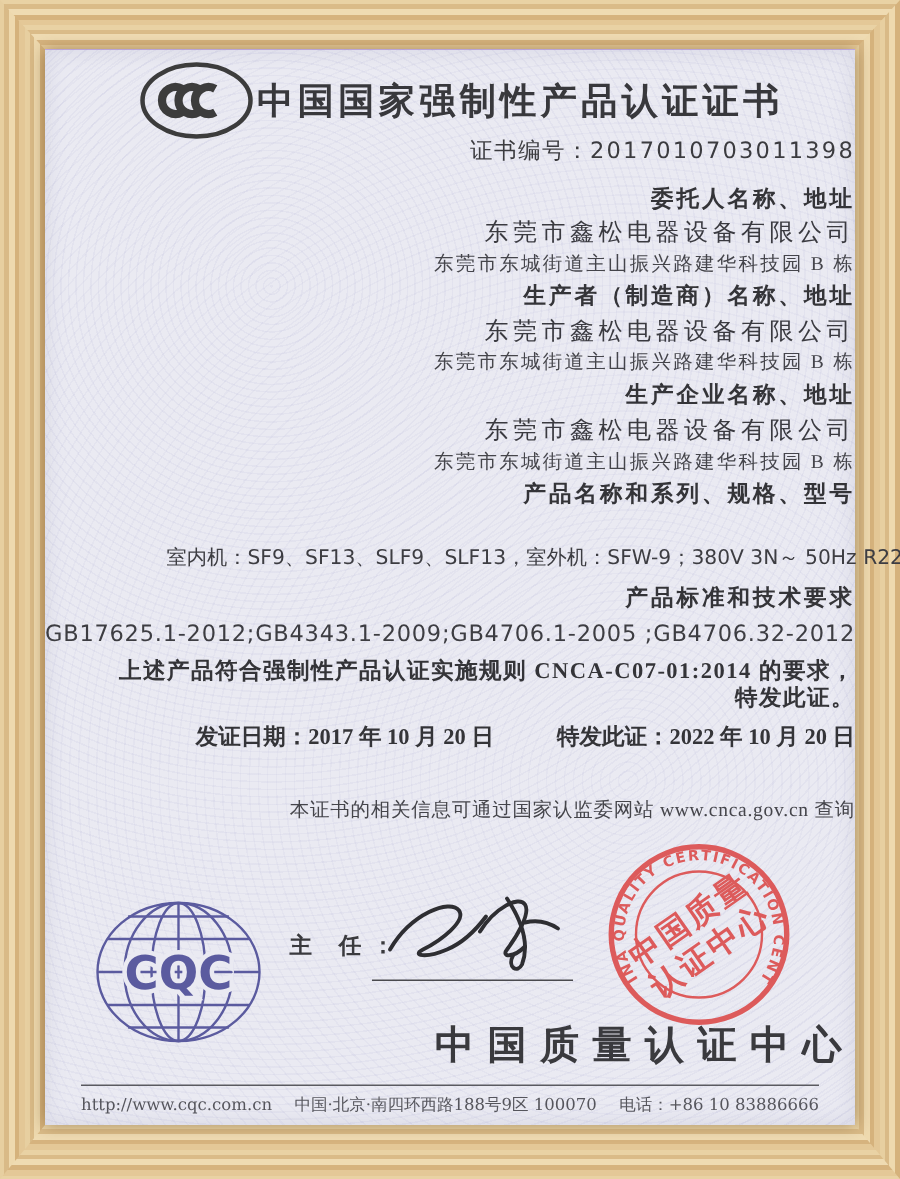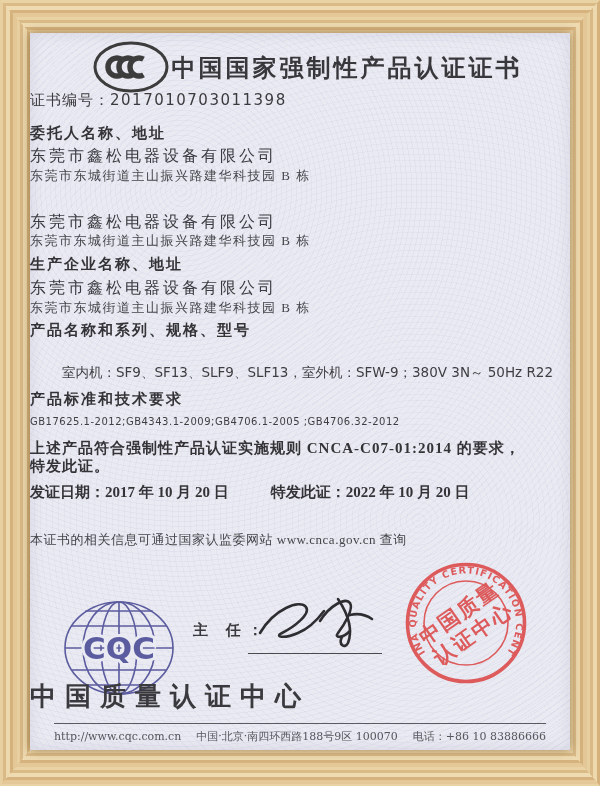--- a/index.html
+++ b/index.html
@@ -19,27 +19,27 @@
 
   
   .paper{position:absolute;left:30px;top:33px;width:540px;height:717px;
     background-color:#eaeaf2;
     background-image:
       repeating-radial-gradient(circle at 28% 22%, rgba(130,130,190,0.07) 0 1px, transparent 1px 5px),
       repeating-radial-gradient(circle at 72% 68%, rgba(130,130,190,0.06) 0 1px, transparent 1px 6px);
     box-shadow:0 0 10px rgba(80,50,10,.45), inset 0 0 14px rgba(120,120,160,.18);
     color:#3b3b3f;}
 
-  .abs{position:absolute;left:0;width:100%;text-align:left;line-height:22px;}
+  .abs{position:absolute;left:0;width:100%;text-align:right;line-height:22px;}
   .heading{font-weight:bold;font-size:15px;letter-spacing:2px;color:#343438;}
   .company{font-size:16px;letter-spacing:3px;color:#3a3a40;}
   .address{font-size:13px;letter-spacing:1.5px;line-height:20px;color:#45454b;}
   .plain15{font-size:15px;letter-spacing:1px;}
   .bold15{font-size:15px;font-weight:bold;letter-spacing:1px;color:#343438;}
-  .mono-line{font-family:"DejaVu Sans","Liberation Sans",sans-serif;font-size:10px;letter-spacing:.5px;color:#3d3d42;}
+  .mono-line{font-family:"DejaVu Sans","Liberation Sans",sans-serif;font-size:15px;letter-spacing:.5px;color:#3d3d42;}
   .spec{font-size:13.5px;line-height:20px;color:#3d3d42;font-family:"DejaVu Sans","Liberation Sans",sans-serif;margin-left:32px;}
   .small-note{font-size:13px;line-height:20px;letter-spacing:.5px;color:#45454b;}
 
   .title{position:absolute;left:100px;right:6px;top:20px;text-align:center;
     font-size:24px;font-weight:bold;letter-spacing:3px;color:#38383c;line-height:30px;}
   .ccc{position:absolute;left:60px;top:6px;}
   .certno{top:56px;font-size:15px;letter-spacing:1px;}
   .certno .num{font-family:"DejaVu Sans","Liberation Sans",sans-serif;letter-spacing:1.5px;}
 
   .dates{top:448px;font-size:15px;font-weight:bold;color:#343438;}
@@ -79,20 +79,21 @@
     <div class="title">中国国家强制性产品认证证书</div>
 
     <div class="abs certno">
       <span>证书编号：</span><span class="num">2017010703011398</span>
     </div>
 
     <div class="abs heading" style="top:89px">委托人名称、地址</div>
     <div class="abs company" style="top:112px">东莞市鑫松电器设备有限公司</div>
     <div class="abs address" style="top:133px">东莞市东城街道主山振兴路建华科技园 B 栋</div>
 
+    <div class="abs heading" style="top:154px">生产者（制造商）名称、地址</div>
     <div class="abs company" style="top:178px">东莞市鑫松电器设备有限公司</div>
     <div class="abs address" style="top:198px">东莞市东城街道主山振兴路建华科技园 B 栋</div>
 
     <div class="abs heading" style="top:220px">生产企业名称、地址</div>
     <div class="abs company" style="top:244px">东莞市鑫松电器设备有限公司</div>
     <div class="abs address" style="top:265px">东莞市东城街道主山振兴路建华科技园 B 栋</div>
 
     <div class="abs heading" style="top:286px">产品名称和系列、规格、型号</div>
     <div class="abs spec" style="top:329px">室内机：SF9、SF13、SLF9、SLF13，室外机：SFW-9；380V 3N～ 50Hz R22</div>
 

